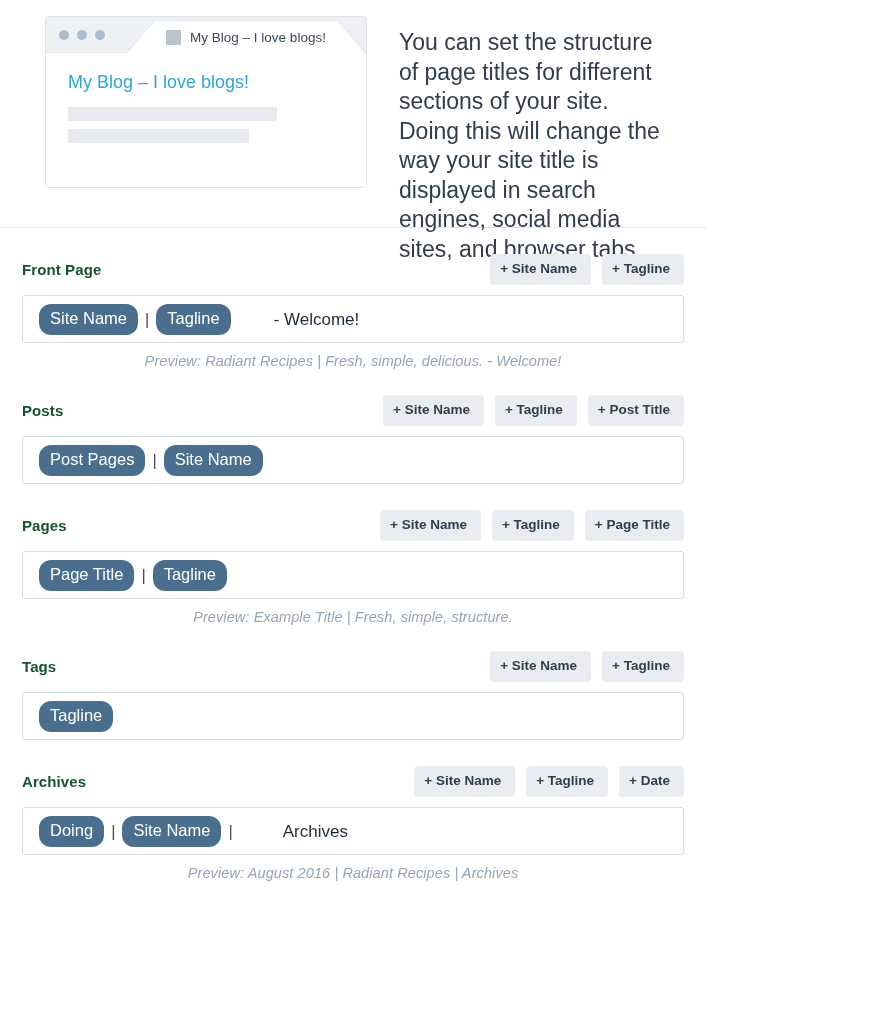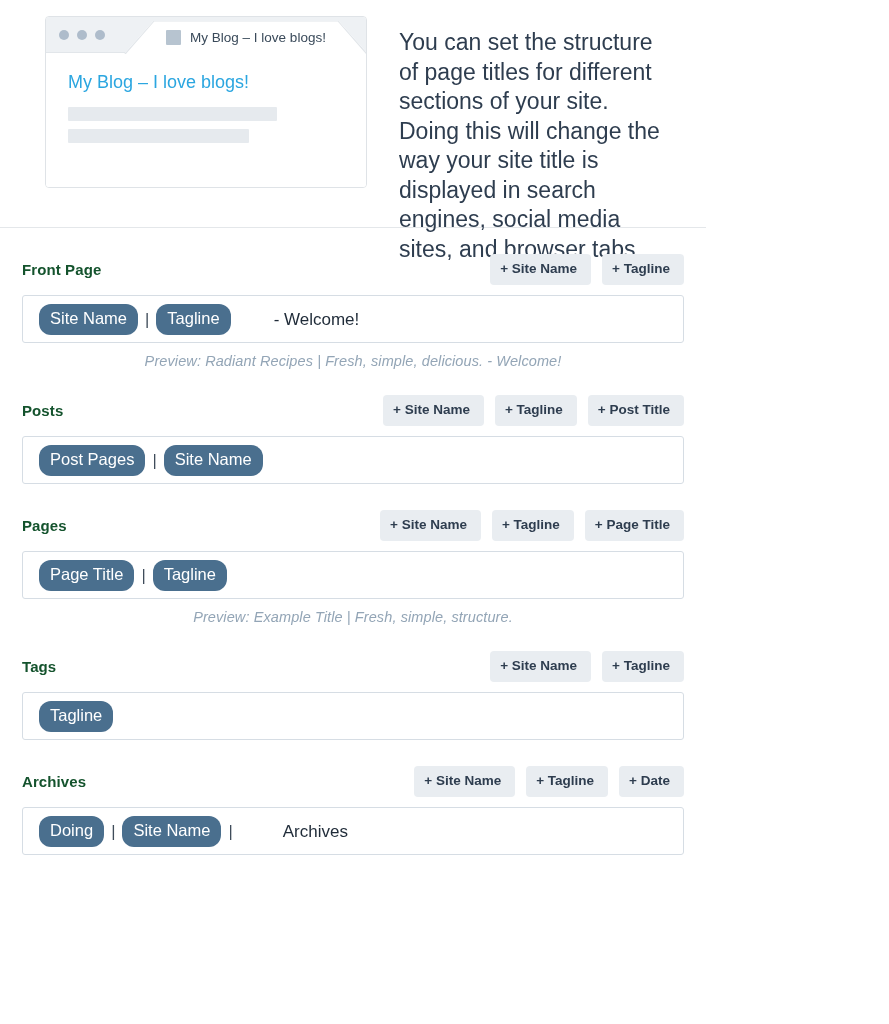--- a/index.html
+++ b/index.html
@@ -261,16 +261,17 @@
         </div>
         <div class="title-box">
           <div class="tokens">
             <span class="token">Doing</span>
             <span class="sep">|</span>
             <span class="token">Site Name</span>
             <span class="sep">|</span>
             <span class="plaintext">Archives</span>
           </div>
         </div>
+        <div class="preview">Preview: August 2016 | Radiant Recipes | Archives</div>
       </div>
     </div>
 
 </div>
 
 </body></html>

